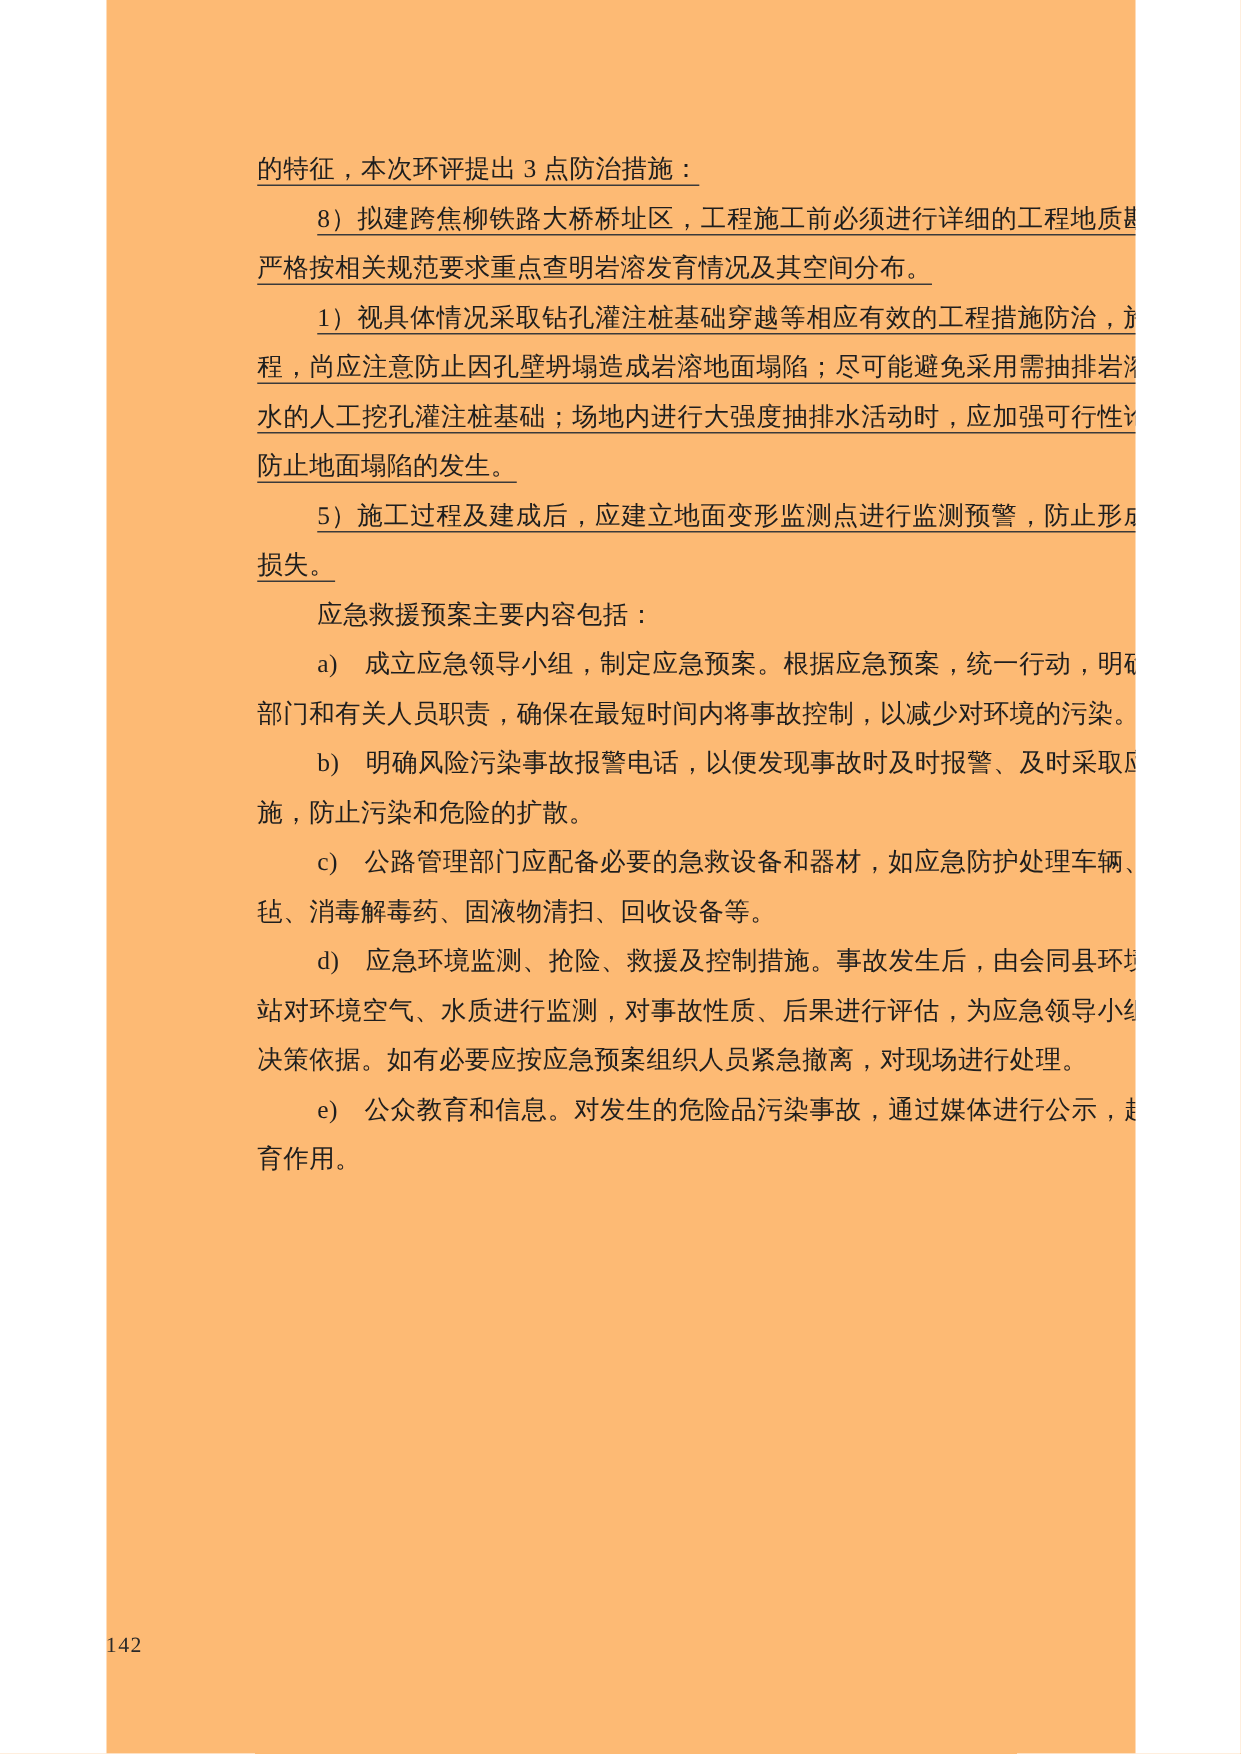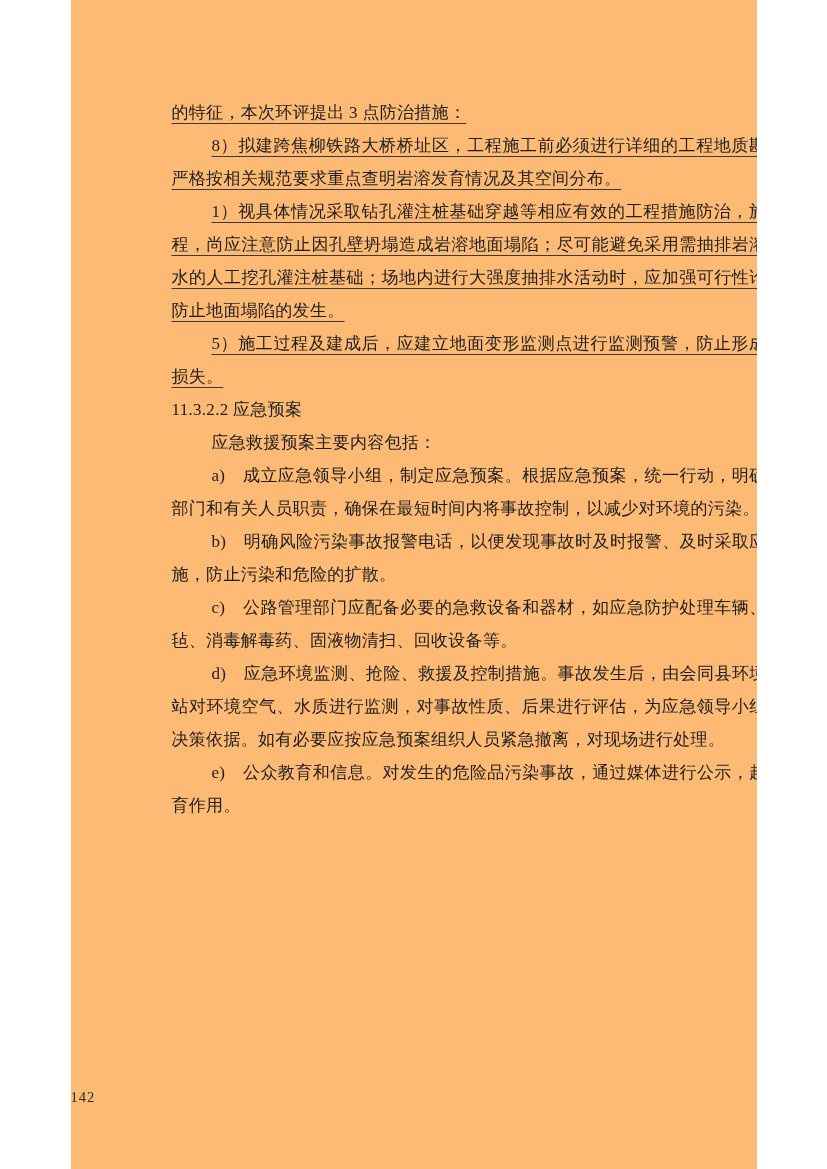--- a/index.html
+++ b/index.html
@@ -57,21 +57,20 @@
 </style>
 </head>
 <body>
 
 <div class="page">
   <div class="content">
     <p class="para underlined">的特征，本次环评提出 3 点防治措施：</p>
     <p class="para underlined indented">8）拟建跨焦柳铁路大桥桥址区，工程施工前必须进行详细的工程地质勘探，严格按相关规范要求重点查明岩溶发育情况及其空间分布。</p>
     <p class="para underlined indented">1）视具体情况采取钻孔灌注桩基础穿越等相应有效的工程措施防治，施工过程，尚应注意防止因孔壁坍塌造成岩溶地面塌陷；尽可能避免采用需抽排岩溶地下水的人工挖孔灌注桩基础；场地内进行大强度抽排水活动时，应加强可行性论证，防止地面塌陷的发生。</p>
     <p class="para underlined indented">5）施工过程及建成后，应建立地面变形监测点进行监测预警，防止形成灾害损失。</p>
-    <p class="para heading">11.3.2.2 应急预案</p>
     <p class="para indented">应急救援预案主要内容包括：</p>
     <p class="para indented">a)　成立应急领导小组，制定应急预案。根据应急预案，统一行动，明确有关部门和有关人员职责，确保在最短时间内将事故控制，以减少对环境的污染。</p>
     <p class="para indented">b)　明确风险污染事故报警电话，以便发现事故时及时报警、及时采取应急措施，防止污染和危险的扩散。</p>
     <p class="para indented">c)　公路管理部门应配备必要的急救设备和器材，如应急防护处理车辆、吸油毡、消毒解毒药、固液物清扫、回收设备等。</p>
     <p class="para indented">d)　应急环境监测、抢险、救援及控制措施。事故发生后，由会同县环境监测站对环境空气、水质进行监测，对事故性质、后果进行评估，为应急领导小组提供决策依据。如有必要应按应急预案组织人员紧急撤离，对现场进行处理。</p>
     <p class="para indented">e)　公众教育和信息。对发生的危险品污染事故，通过媒体进行公示，起到教育作用。</p>
   </div>
 
   <div class="footer">142</div>
 </div>

